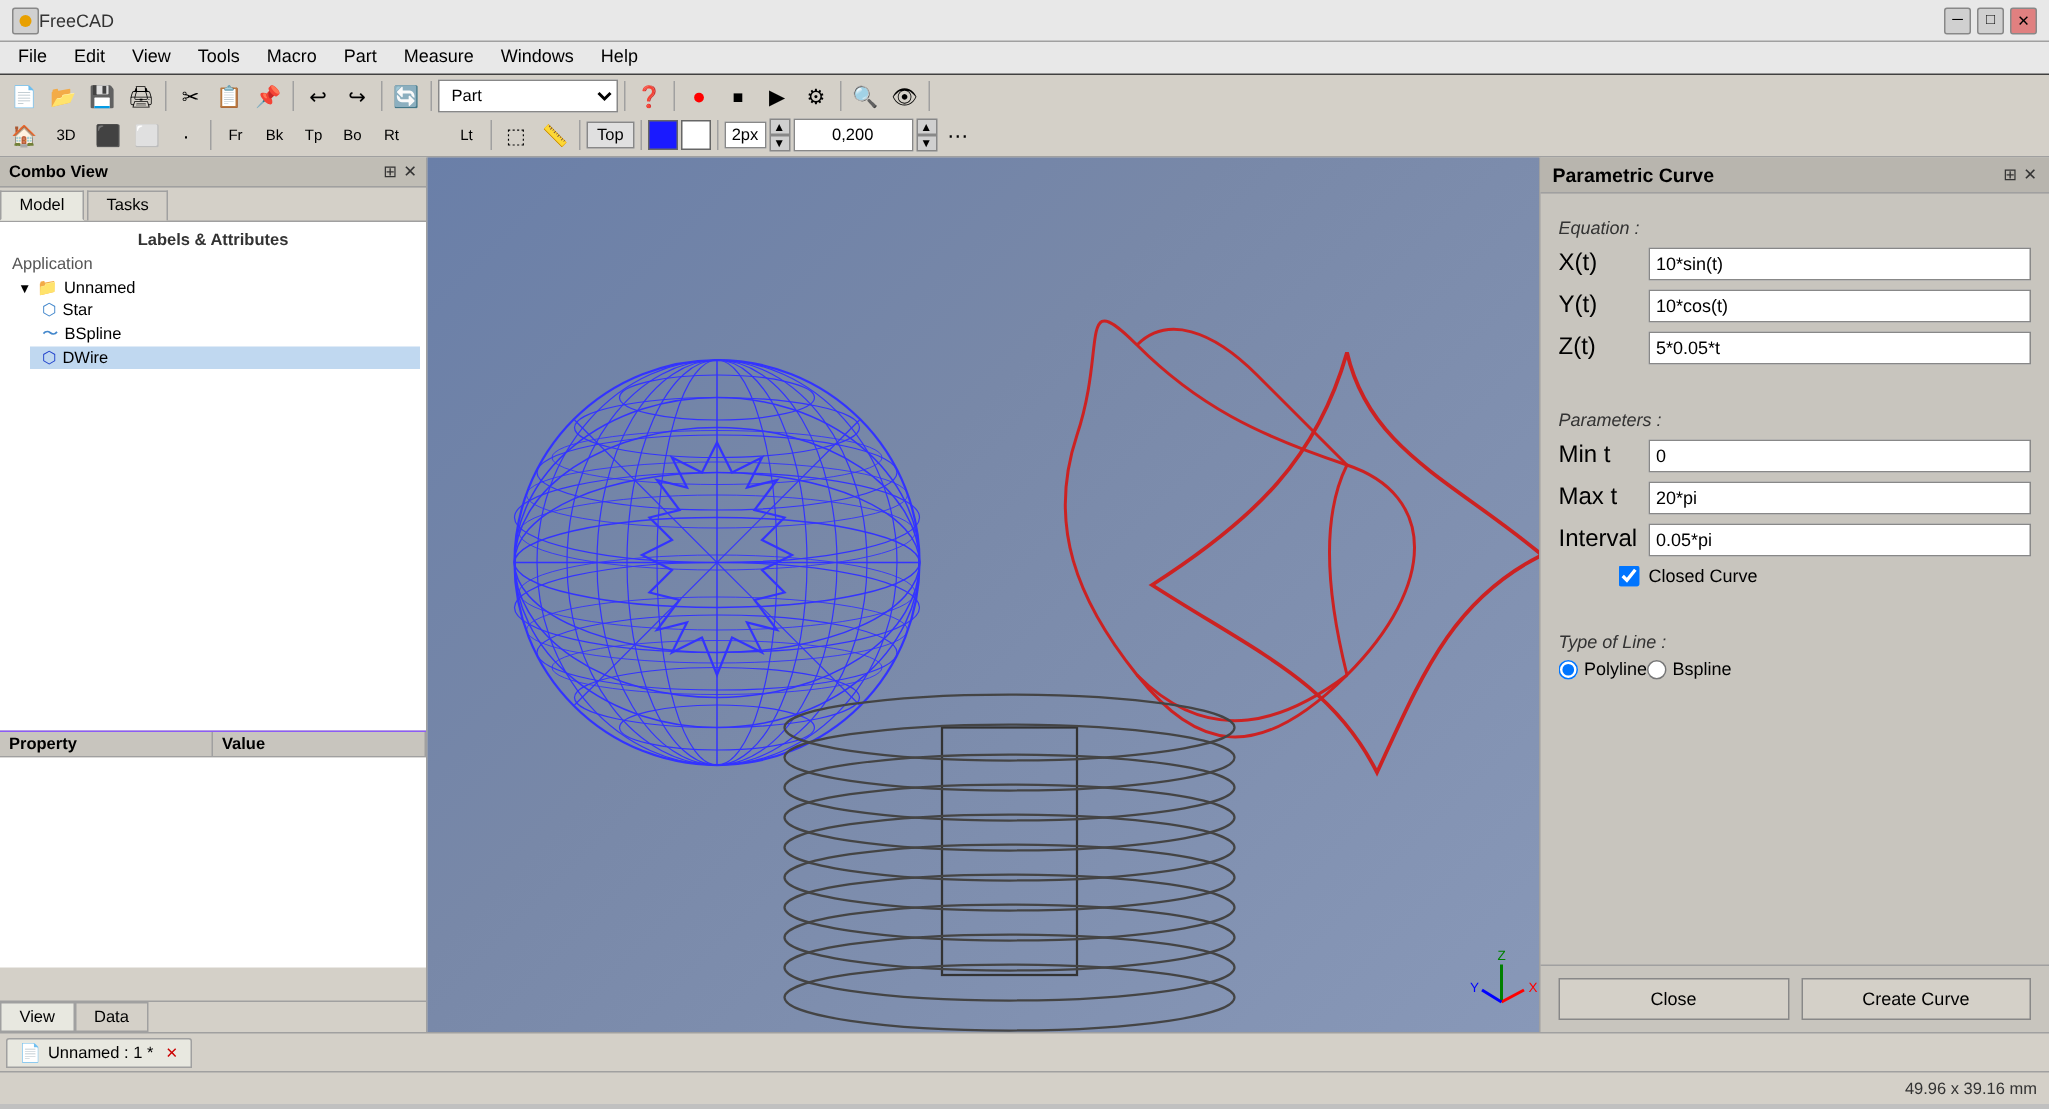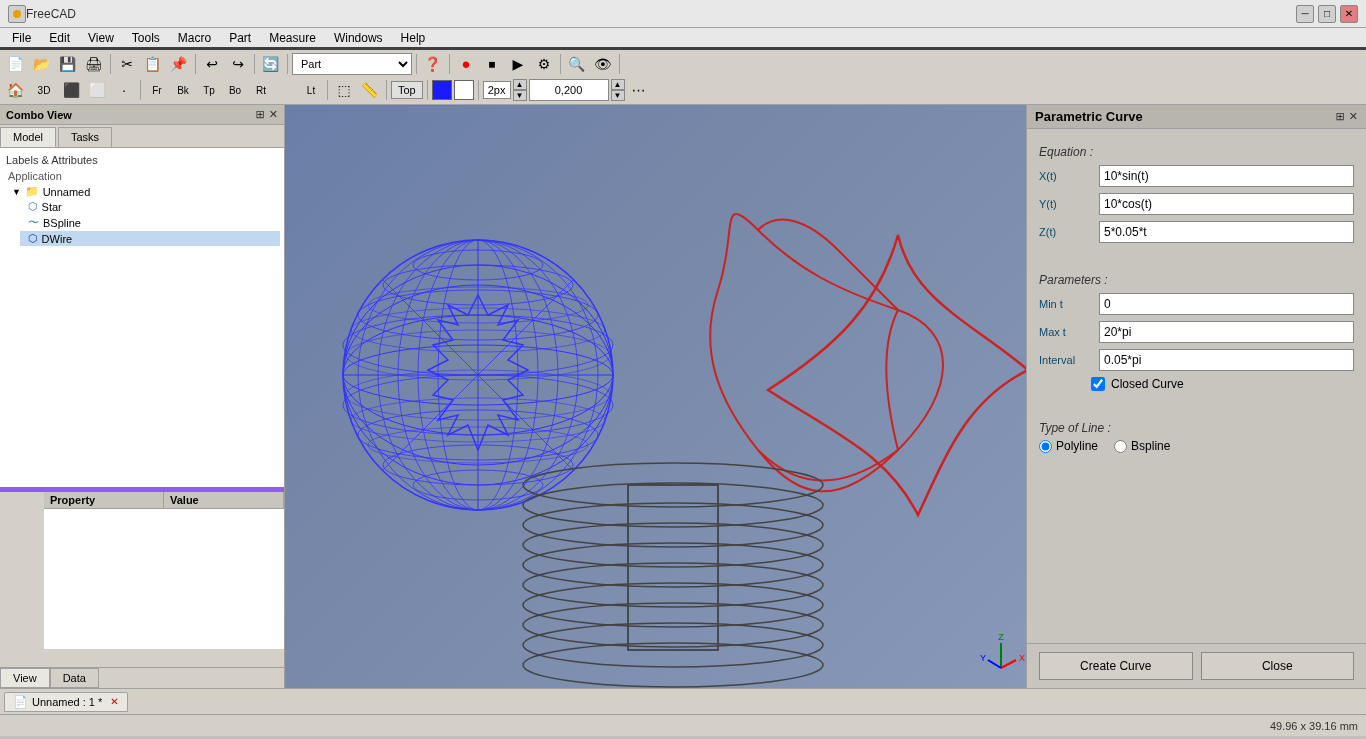--- a/index.html
+++ b/index.html
@@ -15,24 +15,24 @@
       justify-content: space-between;
       padding: 0 8px;
     }
     #title-bar .title { font-size: 12px; color: #333; flex: 1; text-align: left; }
     #title-bar .win-controls { display: flex; gap: 4px; }
     #title-bar .win-btn { width: 18px; height: 18px; border: 1px solid #888; background: #d0d0d0; border-radius: 2px; cursor: pointer; display: flex; align-items: center; justify-content: center; font-size: 10px; }
 
     
     #menu-bar {
       background: #e8e8e8;
-      border-bottom: 3px solid #404040;
+      border-bottom: 1px solid #404040;
       height: 22px;
       display: flex;
-      align-items: center;
+      align-items: flex-start;
       padding: 0 4px;
       gap: 2px;
     }
     .menu-item { padding: 2px 8px; cursor: pointer; font-size: 12px; color: #000; }
 
     
     #toolbar-area {
       background: #d4d0c8;
       border-bottom: 1px solid #a0a0a0;
       padding: 2px 4px;
@@ -86,33 +86,32 @@
     .combo-title { font-size: 11px; font-weight: bold; }
     .panel-btn { background: none; border: none; cursor: pointer; font-size: 11px; color: #333; }
     .tabs-row { display: flex; border-bottom: 1px solid #a0a0a0; }
     .tab-btn {
       padding: 3px 12px; font-size: 11px; cursor: pointer;
       background: #d4d0c8; border: 1px solid #a0a0a0; border-bottom: none;
       margin-right: 2px; margin-top: 2px;
     }
     .tab-btn.active { background: #e8e8e0; border-bottom: 1px solid #e8e8e0; }
     #tree-area { flex: 1; padding: 4px; background: #ffffff; overflow-y: auto; }
-    .tree-header { font-size: 11px; font-weight: normal; color: #333; padding: 2px; }
+    .tree-header { font-size: 11px; font-weight: bold; color: #333; padding: 2px; text-align: center; }
     .tree-section { font-size: 11px; color: #555; padding: 2px 4px; }
     .tree-item { display: flex; align-items: center; gap: 4px; padding: 1px 0 1px 8px; font-size: 11px; cursor: pointer; }
     .tree-item.selected { background: #c0d8f0; }
     .tree-arrow { font-size: 9px; }
     .tree-label { font-size: 11px; }
     .tree-children { padding-left: 16px; }
 
     #property-panel {
-      border-top: 5px solid #8b5cf6;
+      border-top: 1px solid #8b5cf6;
       height: 180px;
       background: #d4d0c8;
-      padding-left: 44px;
     }
     .prop-header { display: flex; background: #c8c5be; border-bottom: 1px solid #a0a0a0; }
     .prop-col { padding: 2px 6px; font-size: 11px; font-weight: bold; flex: 1; border-right: 1px solid #a0a0a0; }
     .prop-body { background: white; flex: 1; height: 140px; overflow-y: auto; }
 
     #panel-footer {
       display: flex;
       border-top: 1px solid #a0a0a0;
       background: #d4d0c8;
     }
@@ -146,29 +145,29 @@
       padding: 4px 8px;
       display: flex;
       justify-content: space-between;
       align-items: center;
       border-bottom: 1px solid #a0a0a0;
     }
     .right-panel-title { font-size: 13px; font-weight: bold; }
     #param-content { padding: 8px 12px; flex: 1; overflow-y: auto; }
     .param-section-title { font-size: 12px; color: #333; margin: 8px 0 4px 0; font-style: italic; }
     .param-row { display: flex; align-items: center; margin: 6px 0; }
-    .param-label { width: 60px; font-size: 11px; color: #0c4a6e; }
+    .param-label { width: 60px; font-size: 16px; color: #000000; }
     .param-input {
       flex: 1; height: 22px; border: 1px solid #888; background: white;
       font-size: 12px; padding: 0 4px;
     }
-    .param-checkbox-row { display: flex; align-items: center; gap: 6px; margin: 6px 16px; padding-left: 36px; }
+    .param-checkbox-row { display: flex; align-items: center; gap: 6px; margin: 6px 4px; padding-left: 36px; }
     .param-checkbox { width: 14px; height: 14px; cursor: pointer; }
 
-    .radio-row { display: flex; gap: 16px; margin: 4px 0; }
+    .radio-row { display: flex; margin: 4px 0; }
     .radio-option { display: flex; align-items: center; gap: 4px; cursor: pointer; font-size: 12px; }
 
     #right-panel-footer {
       padding: 8px 12px;
       border-top: 1px solid #a0a0a0;
       display: flex;
       gap: 8px;
     }
     .action-btn {
       flex: 1; height: 28px; font-size: 12px;
@@ -518,22 +517,22 @@
           <span>Polyline</span>
         </label>
         <label class="radio-option">
           <input type="radio" name="linetype" style="">
           <span>Bspline</span>
         </label>
       </div>
     </div>
 
     <div id="right-panel-footer">
+      <button class="action-btn">Close</button>
       <button class="action-btn">Create Curve</button>
-      <button class="action-btn">Close</button>
     </div>
   </div>
 </div>
 
 <div id="tab-bar">
   <div class="doc-tab">
     <span class="doc-tab-icon">📄</span>
     <span>Unnamed : 1 *</span>
     <span class="doc-tab-close">✕</span>
   </div>

